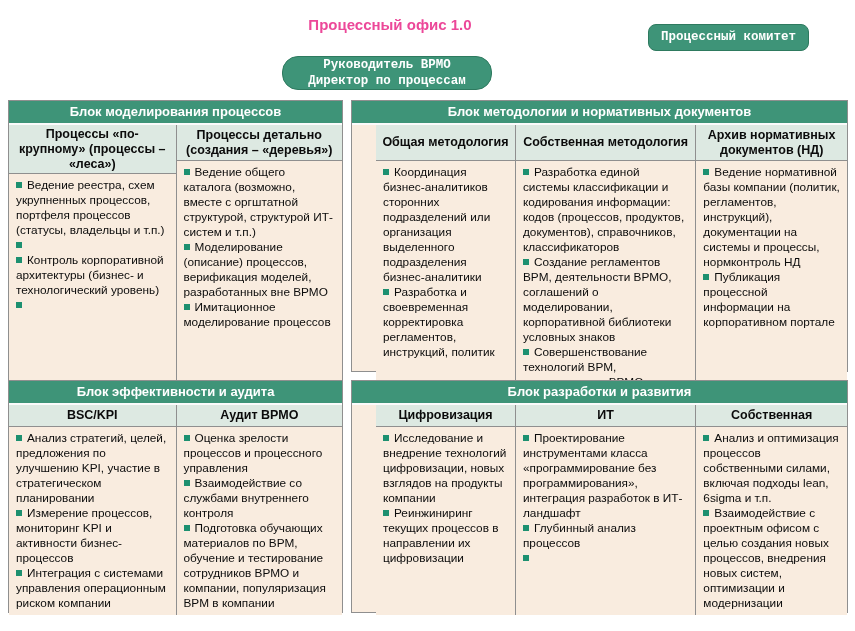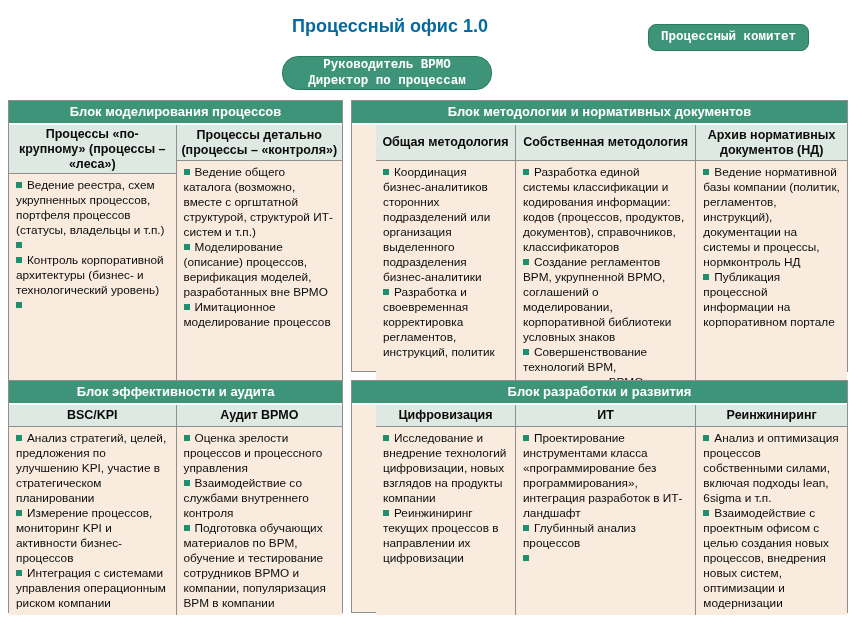--- a/index.html
+++ b/index.html
@@ -9,21 +9,21 @@
     font-family: "Liberation Sans", "DejaVu Sans", sans-serif;
     color: #0b0b0b;
     position: relative;
     overflow: hidden;
   }
   .canvas { position: absolute; inset: 0; }
 
   
   .title {
     position: absolute; left: 0; top: 16px; width: 780px;
-    text-align: center; font-size: 18px; font-weight: bold; color: #0369a1;
+    text-align: center; font-size: 15px; font-weight: bold; color: #ec4899;
   }
 
   
   .badge {
     position: absolute;
     background: var(--header_green, #3e9478);
     border: 1px solid var(--badge_border, #2e7a5f);
     color: #ffffff; font-weight: bold; font-size: 12.5px;
     text-align: center;
     box-sizing: border-box;
@@ -113,21 +113,21 @@
       <div class="col">
         <div class="chead">Процессы «по-крупному» (процессы – «леса»)</div>
         <ul class="cbody">
             <li><span class="sq"></span><span>Ведение реестра, схем укрупненных процессов, портфеля процессов (статусы, владельцы и т.п.)</span></li>
             <li><span class="sq"></span></li>
             <li><span class="sq"></span><span>Контроль корпоративной архитектуры (бизнес- и технологический уровень)</span></li>
             <li><span class="sq"></span></li>
           </ul>
       </div>
       <div class="col">
-        <div class="chead">Процессы детально (процессы – «контроля»)</div>
+        <div class="chead">Процессы детально (создания – «деревья»)</div>
         <ul class="cbody">
             <li><span class="sq"></span><span>Ведение общего каталога (возможно, вместе с оргштатной структурой, структурой ИТ-систем и т.п.)</span></li>
             <li><span class="sq"></span><span>Моделирование (описание) процессов, верификация моделей, разработанных вне ВРМО</span></li>
             <li><span class="sq"></span><span>Имитационное моделирование процессов</span></li>
           </ul>
       </div>
     </div>
   </section>
 
   <section class="block b2">
@@ -137,21 +137,21 @@
         <div class="chead">Общая методология</div>
         <ul class="cbody">
             <li><span class="sq"></span><span>Координация бизнес-аналитиков сторонних подразделений или организация выделенного подразделения бизнес-аналитики</span></li>
             <li><span class="sq"></span><span>Разработка и своевременная корректировка регламентов, инструкций, политик</span></li>
           </ul>
       </div>
       <div class="col">
         <div class="chead">Собственная методология</div>
         <ul class="cbody">
             <li><span class="sq"></span><span>Разработка единой системы классификации и кодирования информации: кодов (процессов, продуктов, документов), справочников, классификаторов</span></li>
-            <li><span class="sq"></span><span>Создание регламентов BPM, укрупненной ВРМО, соглашений о моделировании, корпоративной библиотеки условных знаков</span></li>
+            <li><span class="sq"></span><span>Создание регламентов BPM, деятельности ВРМО, соглашений о моделировании, корпоративной библиотеки условных знаков</span></li>
             <li><span class="sq"></span><span>Совершенствование технологий BPM, автоматизация ВРМО</span></li>
           </ul>
       </div>
       <div class="col">
         <div class="chead">Архив нормативных документов (НД)</div>
         <ul class="cbody">
             <li><span class="sq"></span><span>Ведение нормативной базы компании (политик, регламентов, инструкций), документации на системы и процессы, нормконтроль НД</span></li>
             <li><span class="sq"></span><span>Публикация процессной информации на корпоративном портале</span></li>
           </ul>
       </div>
@@ -192,21 +192,21 @@
       </div>
       <div class="col">
         <div class="chead">ИТ</div>
         <ul class="cbody">
             <li><span class="sq"></span><span>Проектирование инструментами класса «программирование без программирования», интеграция разработок в ИТ-ландшафт</span></li>
             <li><span class="sq"></span><span>Глубинный анализ процессов</span></li>
             <li><span class="sq"></span></li>
           </ul>
       </div>
       <div class="col">
-        <div class="chead">Реинжиниринг</div>
+        <div class="chead">Собственная</div>
         <ul class="cbody">
             <li><span class="sq"></span><span>Анализ и оптимизация процессов собственными силами, включая подходы lean, 6sigma и т.п.</span></li>
             <li><span class="sq"></span><span>Взаимодействие с проектным офисом с целью создания новых процессов, внедрения новых систем, оптимизации и модернизации</span></li>
           </ul>
       </div>
     </div>
   </section>
 
 </div>
 

